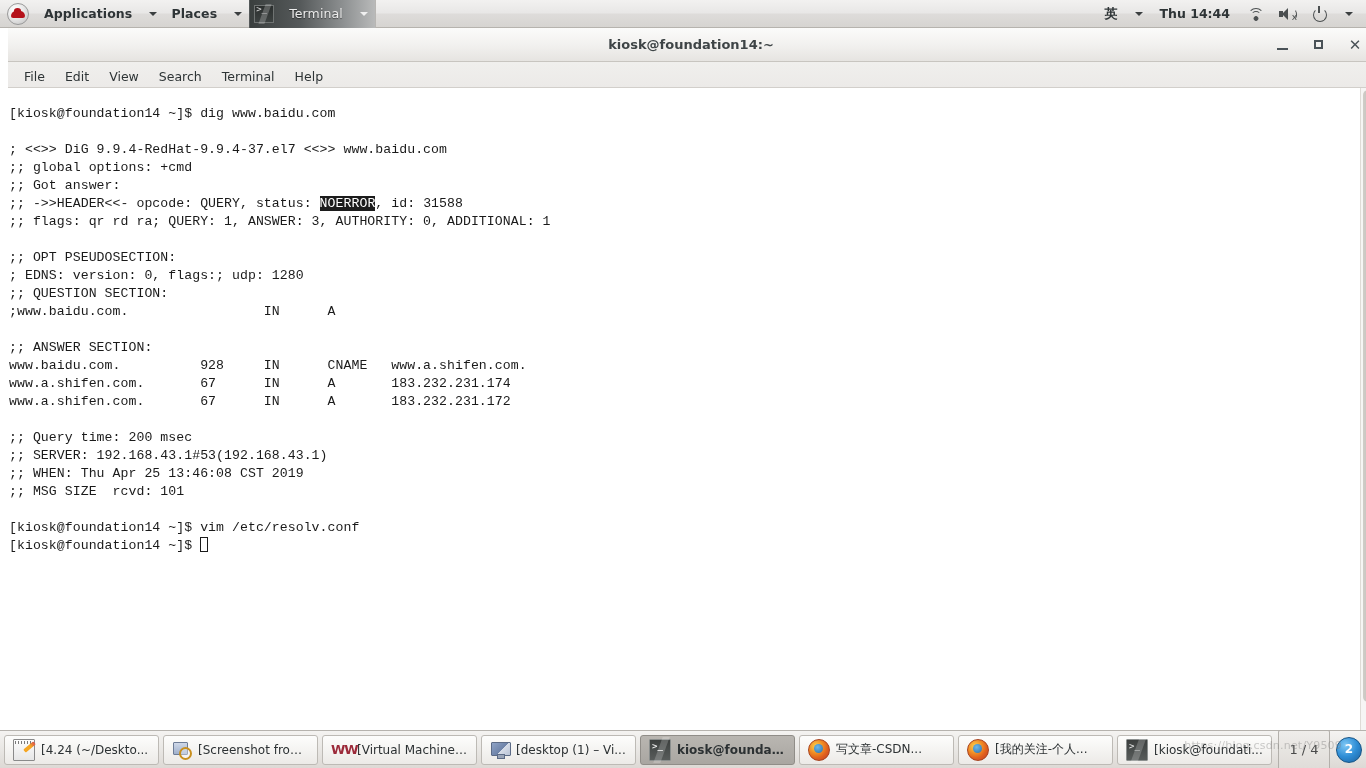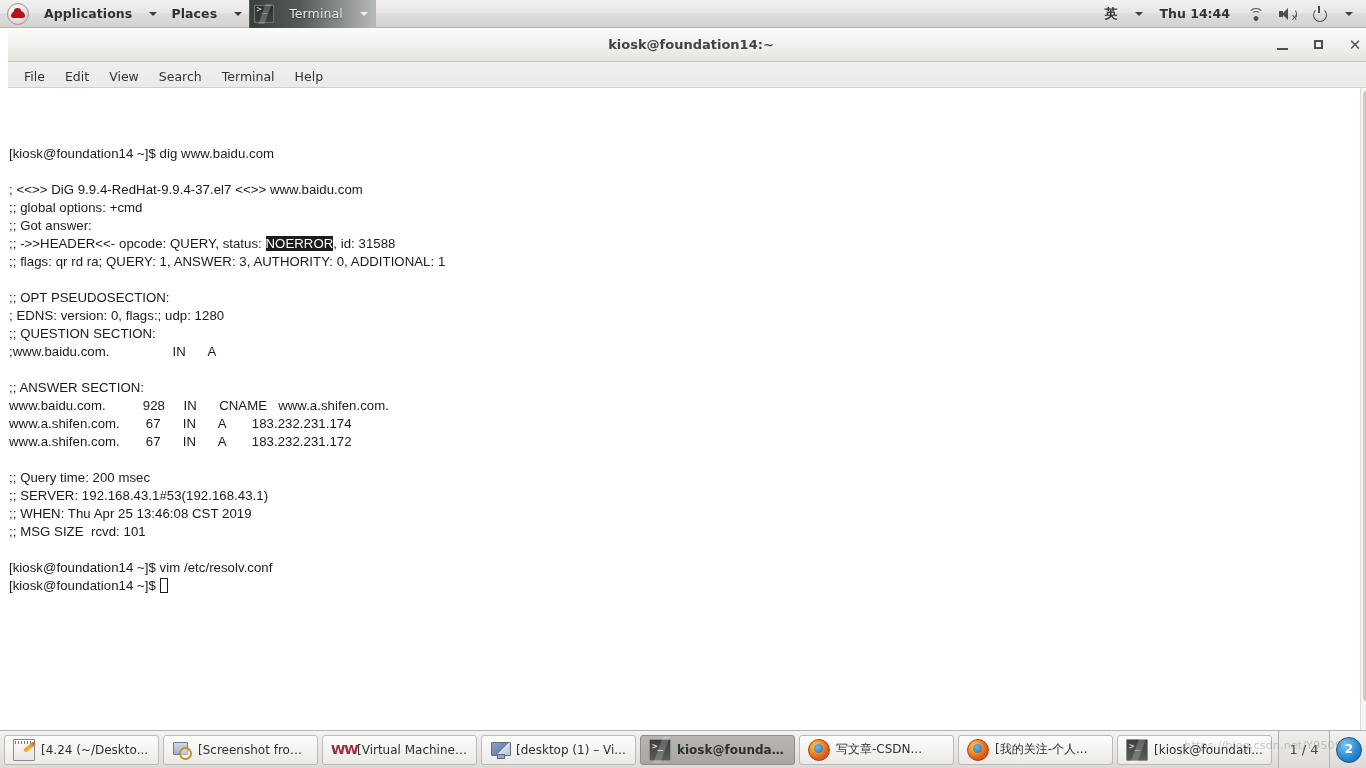--- a/index.html
+++ b/index.html
@@ -261,29 +261,28 @@
   #term-body {
     flex: 1;
     position: relative;
     background: #ffffff;
     overflow: hidden;
     display: flex;
   }
 
   #term-text {
     flex: 1;
-    font-family: Liberation Sans, sans-serif;
+    font-family: Liberation Mono, monospace;
     font-size: 13.2px;
     line-height: 18px;
     color: #1a1a1a;
     padding: 17px 0 0 1px;
     white-space: pre;
     letter-spacing: 0.05px;
     box-sizing: border-box;
-    margin-top: 40px;
   }
   .hl {
     background: #1c1c1c;
     color: #ffffff;
   }
   .cursor {
     display: inline-block;
     width: 8px;
     height: 15px;
     border: 1px solid #1a1a1a;

